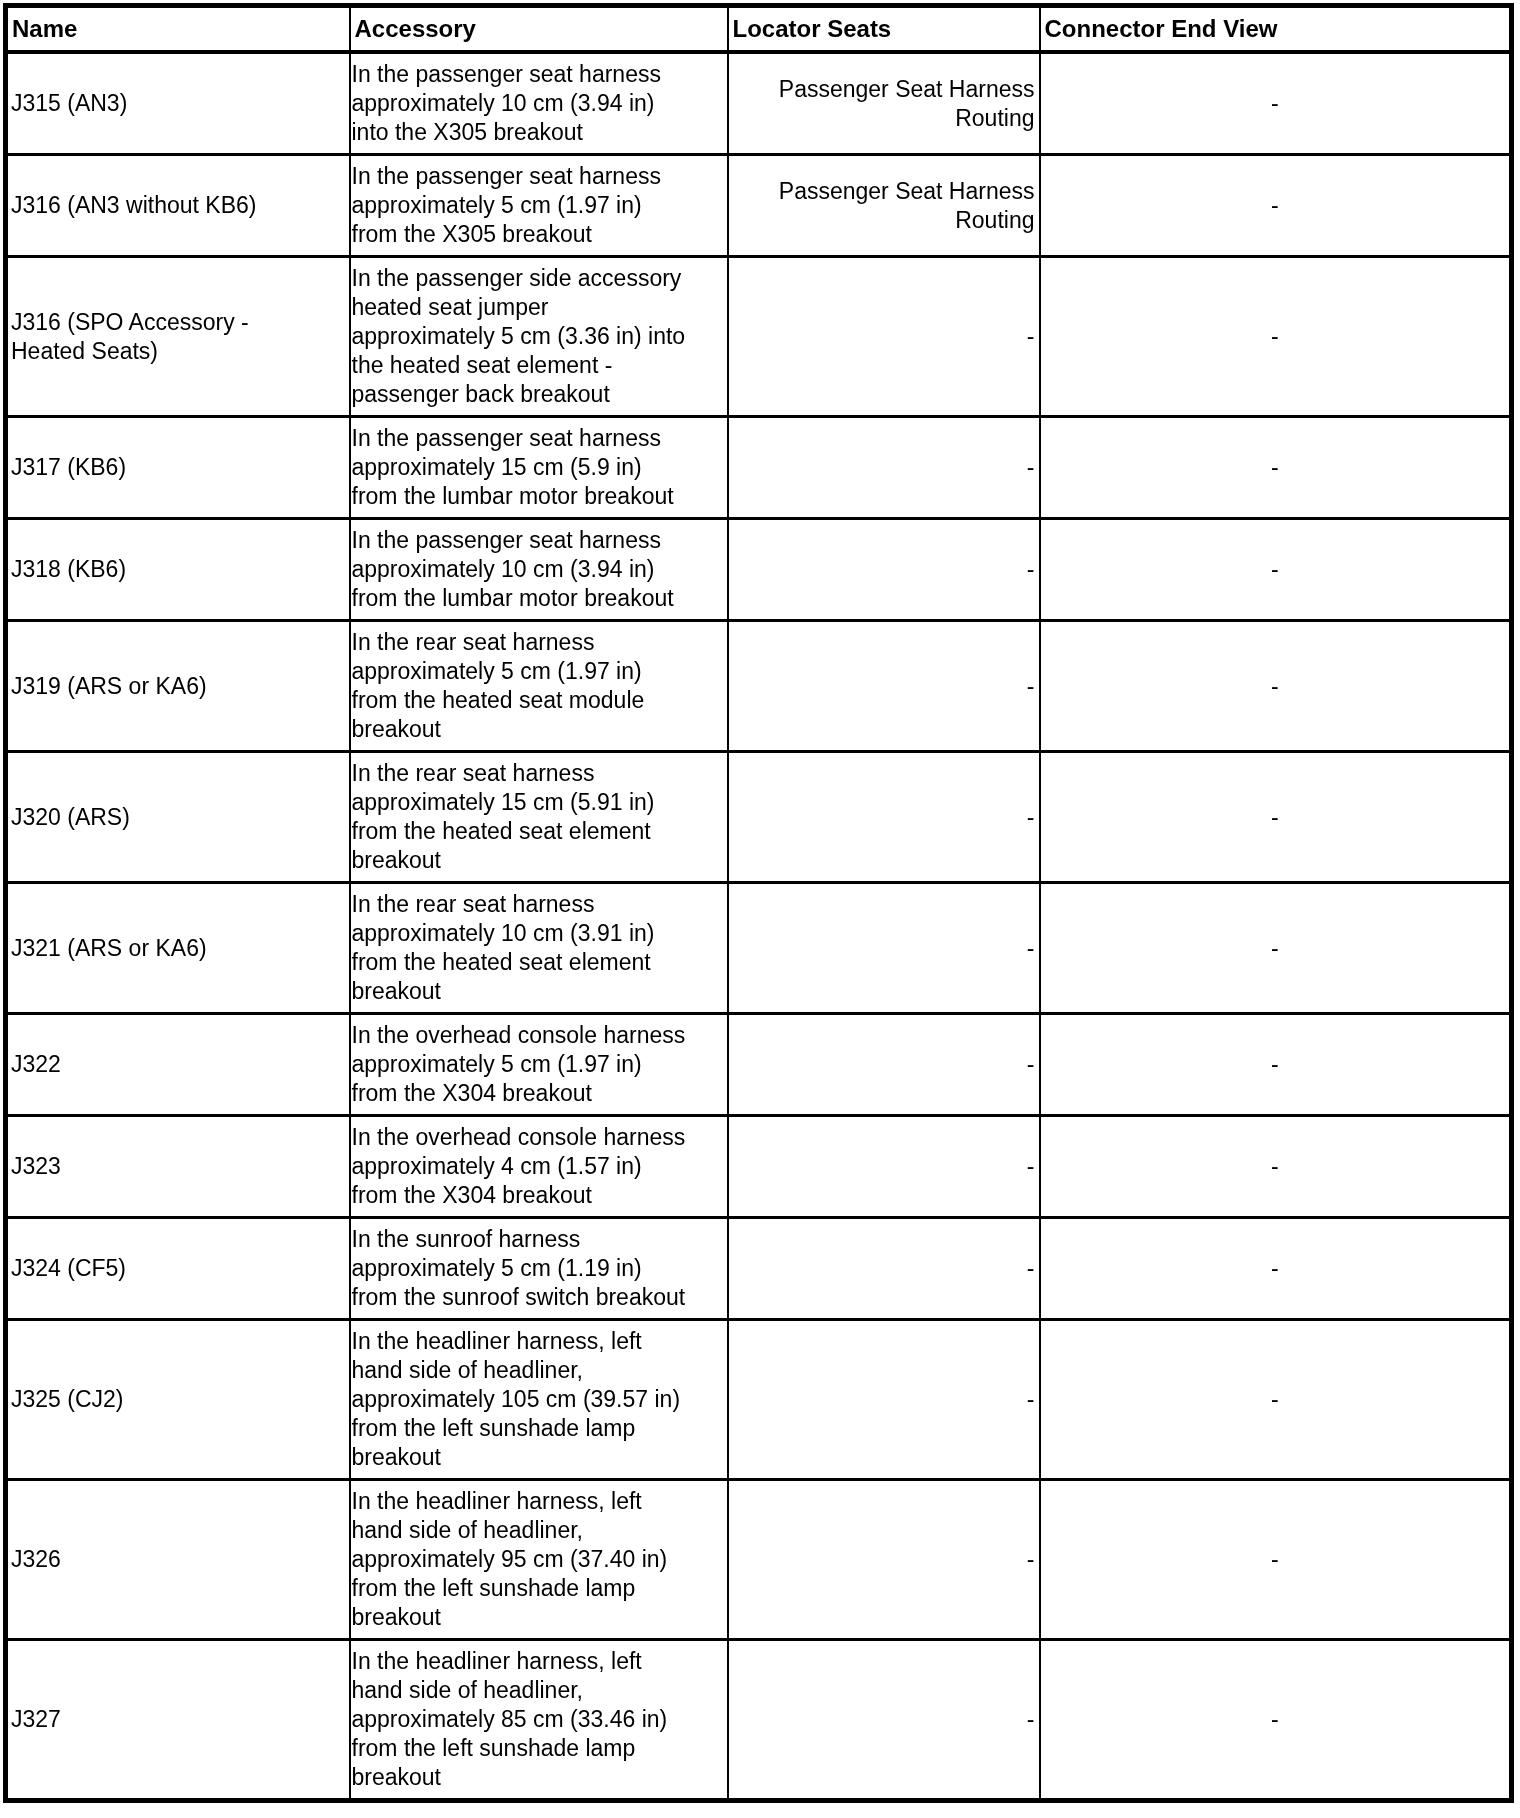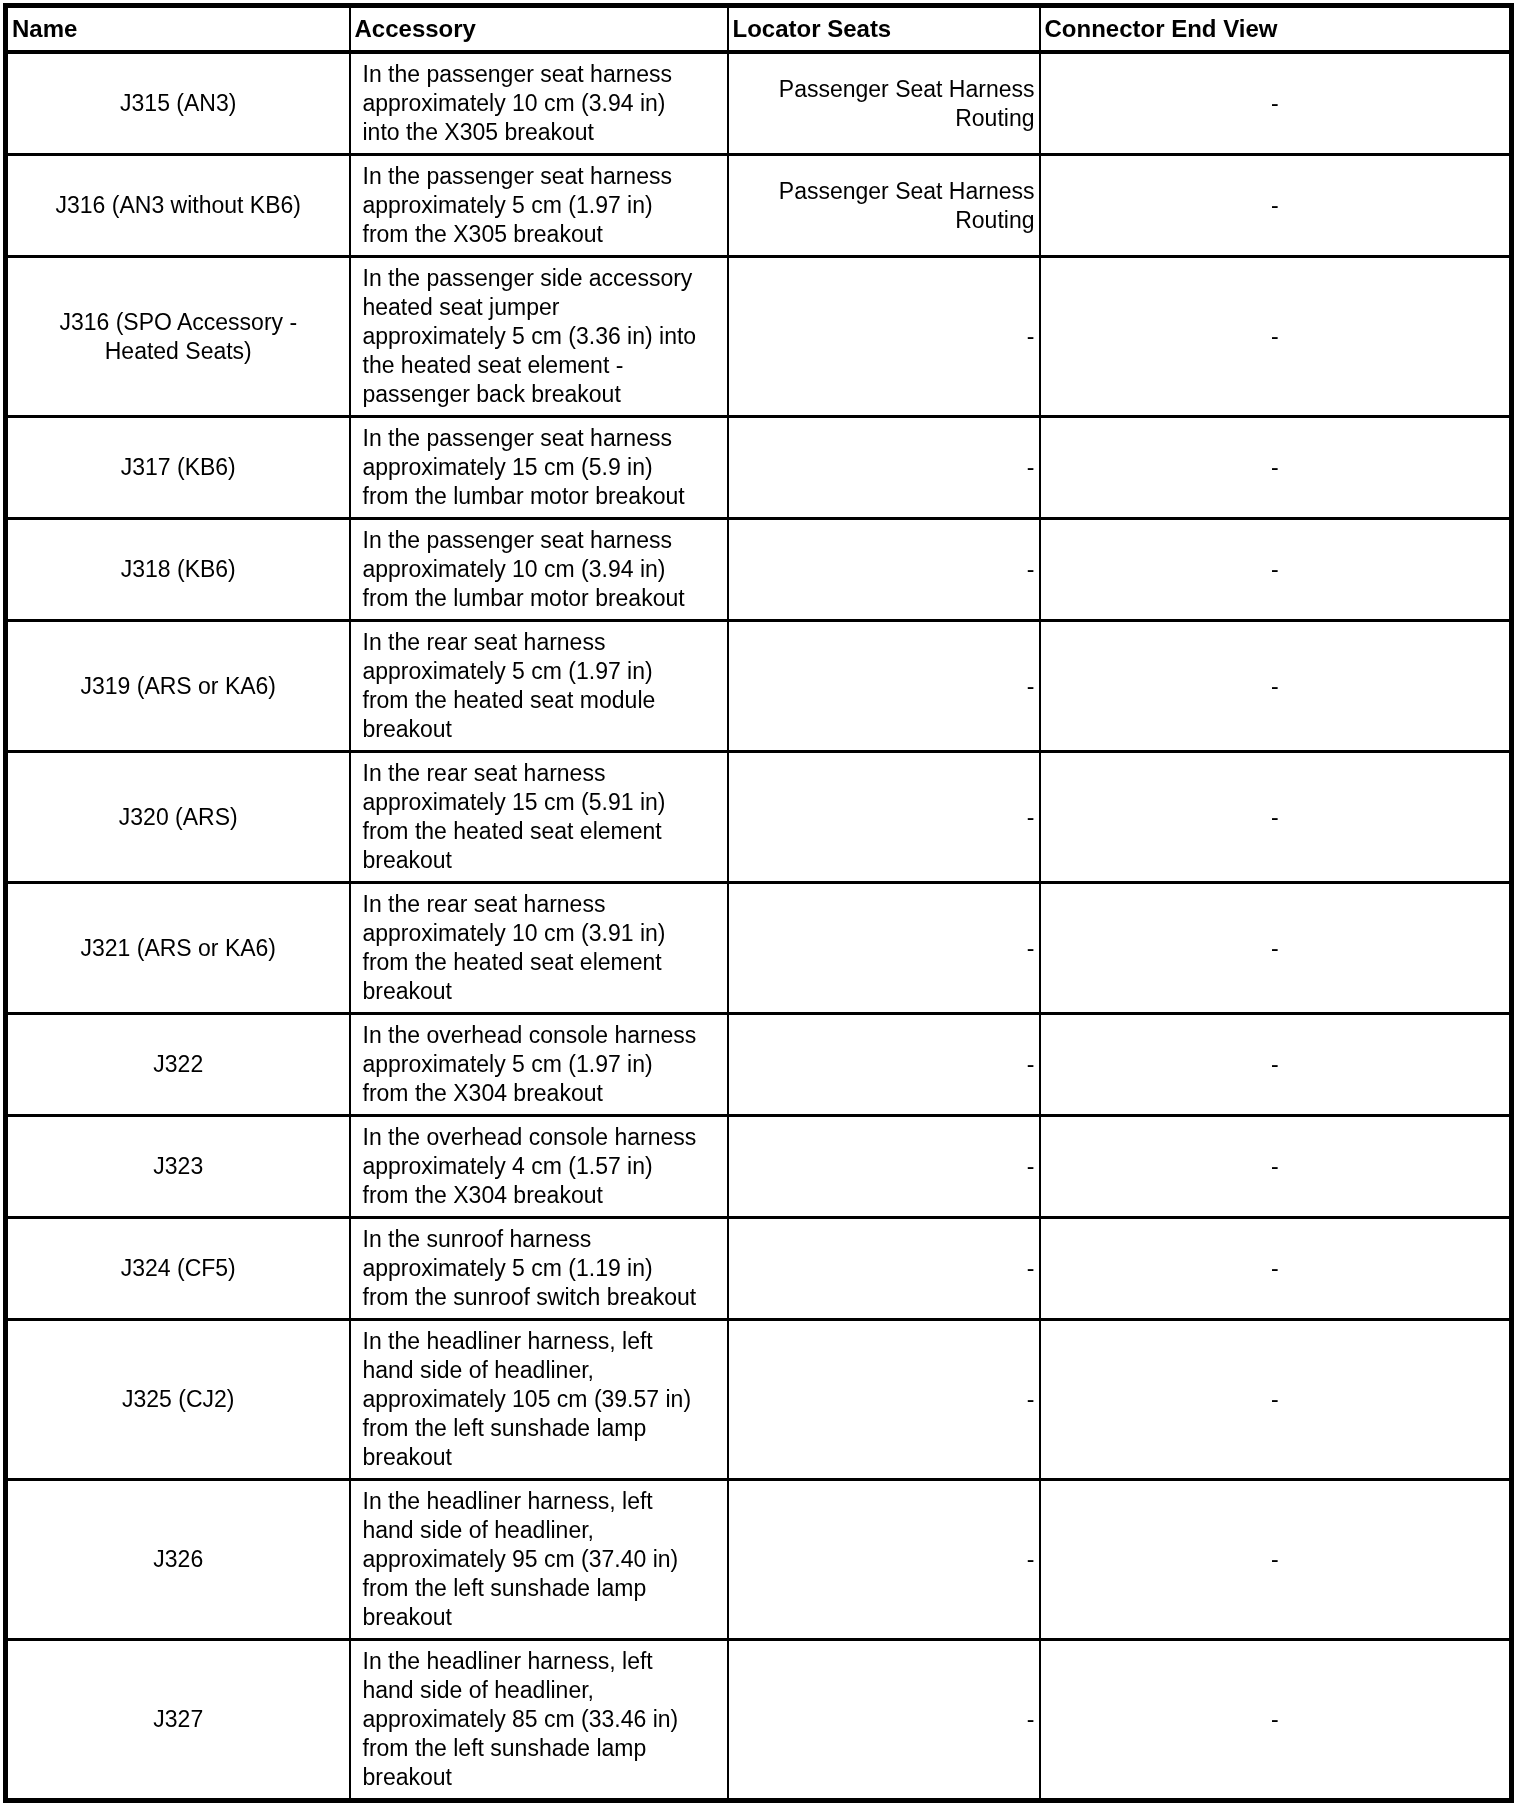--- a/index.html
+++ b/index.html
@@ -37,26 +37,26 @@
   }
   tbody td {
     border-top: 3px solid #000000;
     border-bottom: 3px solid #000000;
     font-size: 23px;
     line-height: 29px;
     vertical-align: middle;
     padding: 6px 3px;
   }
   td.col-name {
-    text-align: center;
+    text-align: left;
     white-space: pre-line;
   }
   td.col-location {
     text-align: left;
-    padding-left: 12px;
+    padding-left: 1px;
     padding-right: 2px;
     white-space: pre-line;
   }
   td.col-locator_view {
     text-align: right;
     padding-left: 6px;
     padding-right: 4px;
     white-space: pre-line;
   }
   td.col-connector_end_view {

